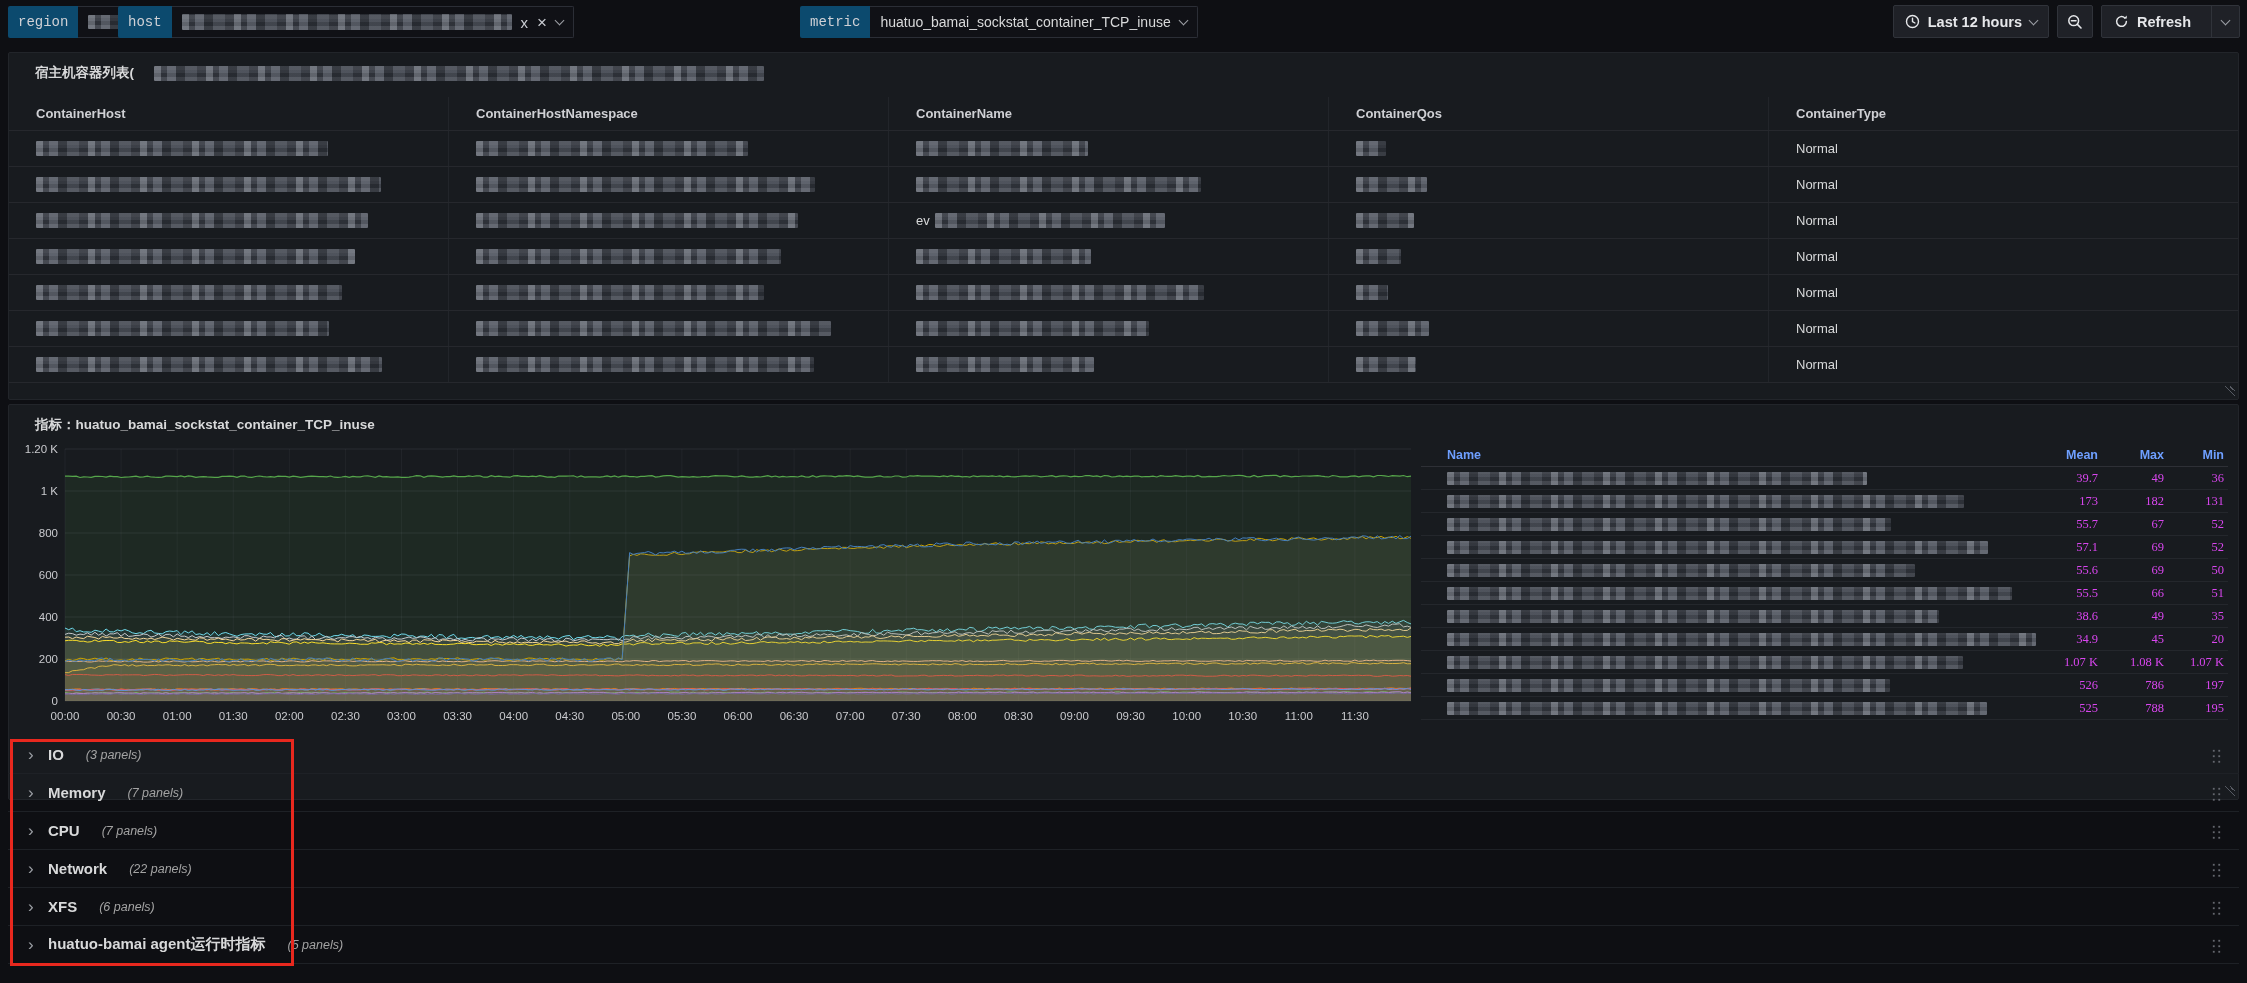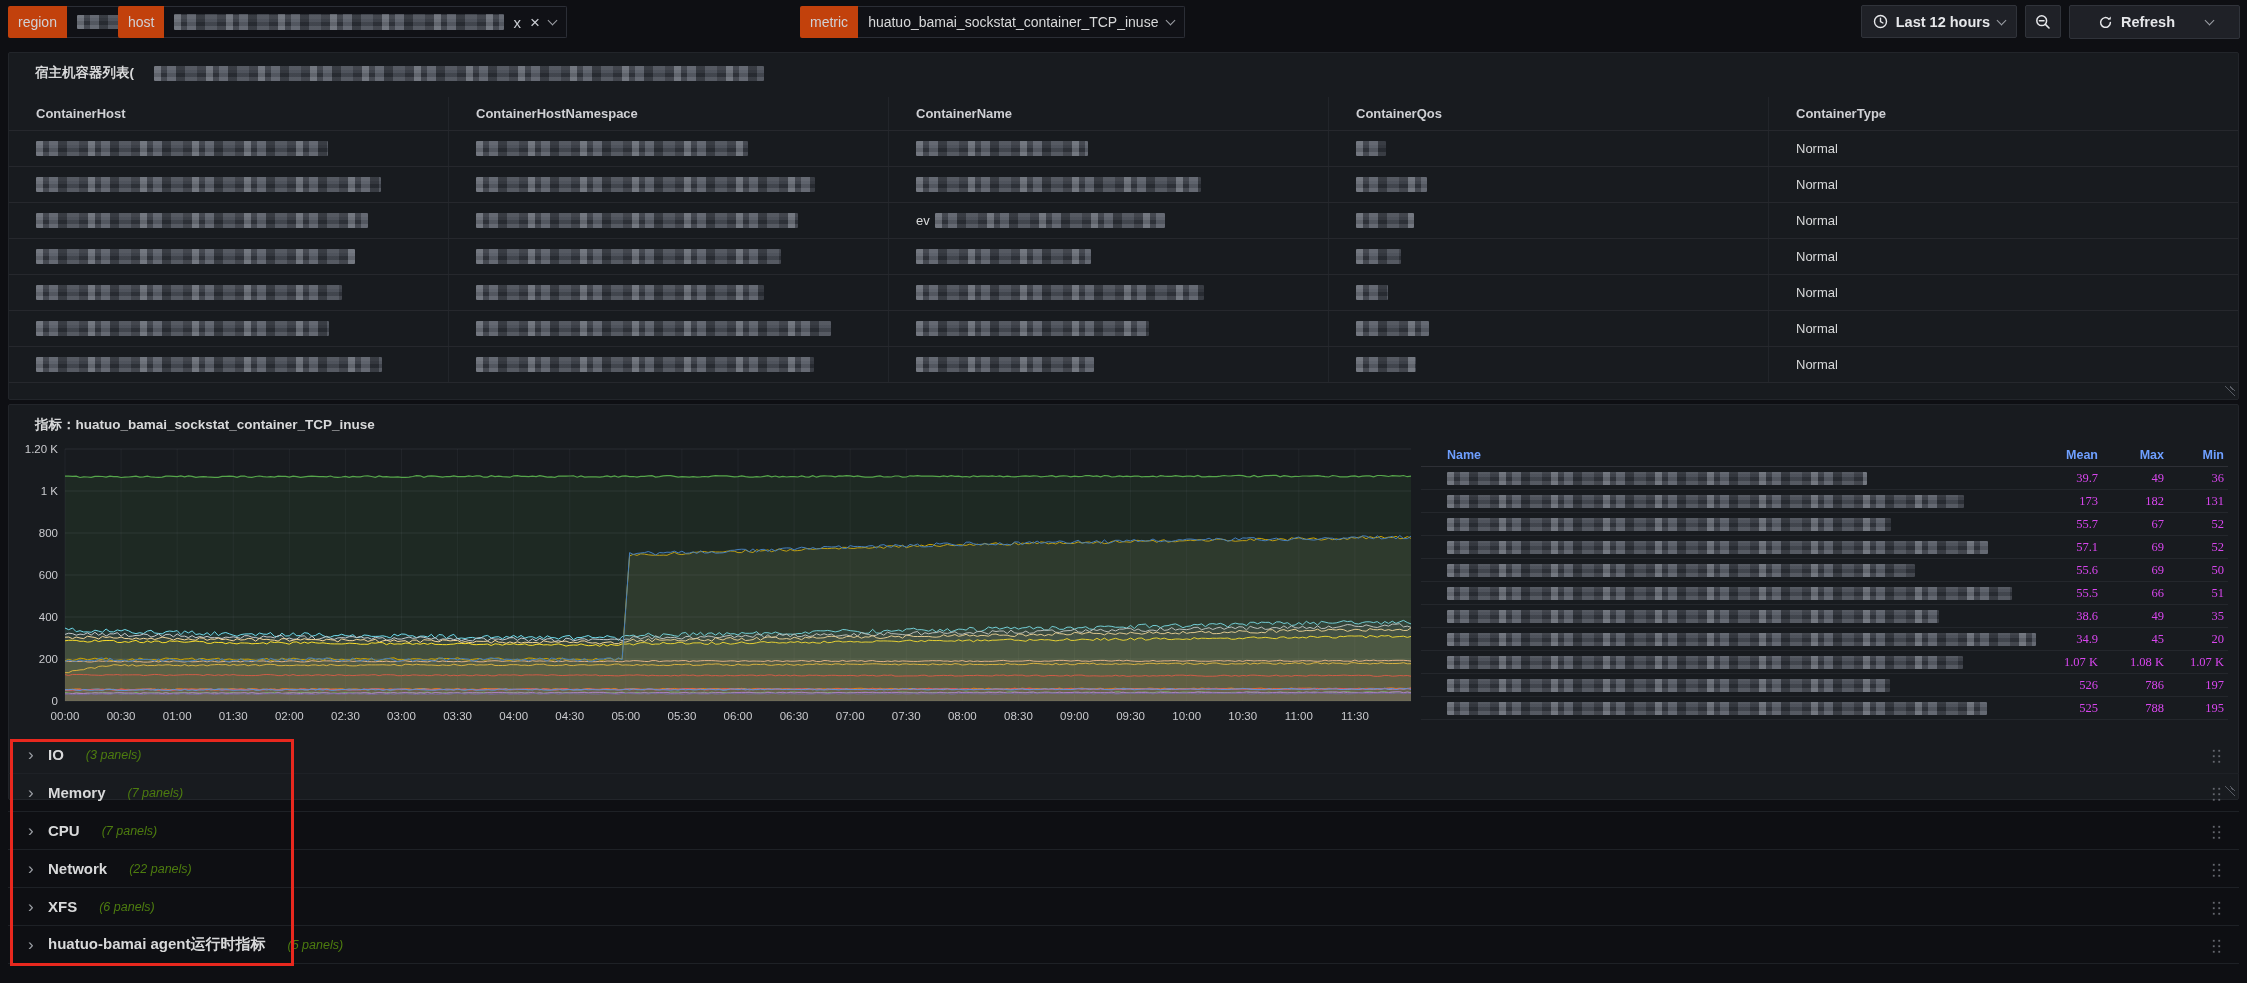--- a/index.html
+++ b/index.html
@@ -17,27 +17,27 @@
   .chev{ width:7px; height:7px; border-right:1.7px solid #9da0a6; border-bottom:1.7px solid #9da0a6; transform:rotate(45deg); margin-top:-3px; flex:none;}
   .grip{ width:11px; height:16px; flex:none;
     background-image:radial-gradient(circle, #63666d 1.2px, transparent 1.4px);
     background-size:5.5px 5.5px; background-position:1px 1px; background-repeat:repeat; }
   .rsz{ position:absolute; right:3px; bottom:3px; width:10px; height:10px;
     background:linear-gradient(45deg, transparent 0 46%, #565a62 46% 54%, transparent 54% 70%, #565a62 70% 78%, transparent 78%); }
 
   
   .topbar{ position:absolute; left:0; top:0; width:100%; height:44px; }
   .var-ctrl{ position:absolute; top:6px; height:32px; display:flex; align-items:stretch; border-radius:2px; overflow:hidden; }
-  .var-label{ background:#c2410c; color:#d0d1d6; padding:0 10px; display:flex; align-items:center; font-size:14px; }
+  .var-label{ background:#0c4a6e; color:#d0d1d6; padding:0 10px; display:flex; align-items:center; font-size:14px;font-family:Liberation Mono, monospace; }
   .var-value{ background:#101116; border:1px solid #2b2e36; border-left:none; display:flex; align-items:center; padding:0 10px; gap:9px; font-size:14px; color:#d8d9da; }
   .mini-x{ color:#c9ccd2; font-size:15px; line-height:1; }
   .tb-right{ position:absolute; right:7px; top:5px; display:flex; gap:8px; }
   .tb-btn{ height:33px; background:#1f2127; border:1px solid #30333a; border-radius:2px; display:flex; align-items:center; gap:8px; padding:0 11px; color:#e6e7ea; font-size:14.5px; font-weight:700; }
   .tb-btn svg{ flex:none; }
-  .split{ padding:16px; }
+  .split{ padding:0; }
   .split .seg{ display:flex; align-items:center; gap:8px; padding:0 12px; height:100%; }
   .split .seg.icon-only{ padding:0 10px; border-left:1px solid #30333a; }
 
   
   .panel{ position:absolute; background:#181b1f; border:1px solid #22252a; border-radius:2px; }
   .panel-title{ font-size:13.5px; font-weight:700; color:#d8d9da; display:flex; align-items:center; gap:20px; padding:11px 0 0 26px; }
 
   
   #table-panel{ left:8px; top:52px; width:2231px; height:348px; }
   .grid-table{ position:absolute; left:0; top:44px; width:100%; }
@@ -58,21 +58,21 @@
   .lg-num{ text-align:right; color:#d946ef; padding-right:4px;font-family:Liberation Serif, serif; }
   .lg-head-num{ text-align:right; padding-right:4px; }
   .lg-marker{ width:15px; height:4.5px; border-radius:2px; }
   .lg-name-mask{ height:13px; }
 
   
   .rows-area{ position:absolute; left:8px; top:736px; width:2231px; }
   .c-row{ height:38px; display:flex; align-items:center; border-bottom:1px solid #1e2126; position:relative; padding-left:14px; gap:0; }
   .c-chev{ color:#9da0a6; font-size:17px; width:26px; text-align:left; padding-left:6px; }
   .c-title{ font-size:15px; font-weight:700; color:#d8d9da; }
-  .c-count{ font-size:12.5px; font-style:italic; color:#4d7c0f; margin-left:22px; }
+  .c-count{ font-size:12.5px; font-style:italic; color:#a3a3a3; margin-left:22px; }
   .c-grip{ position:absolute; right:18px; top:11px; }
 
   
   #red-box{ position:absolute; left:10px; top:739px; width:284px; height:227px; border:3px solid #e8281e; z-index:9; pointer-events:none; }
 </style>
 </head>
 <body>
 
 <div class="topbar">
 

